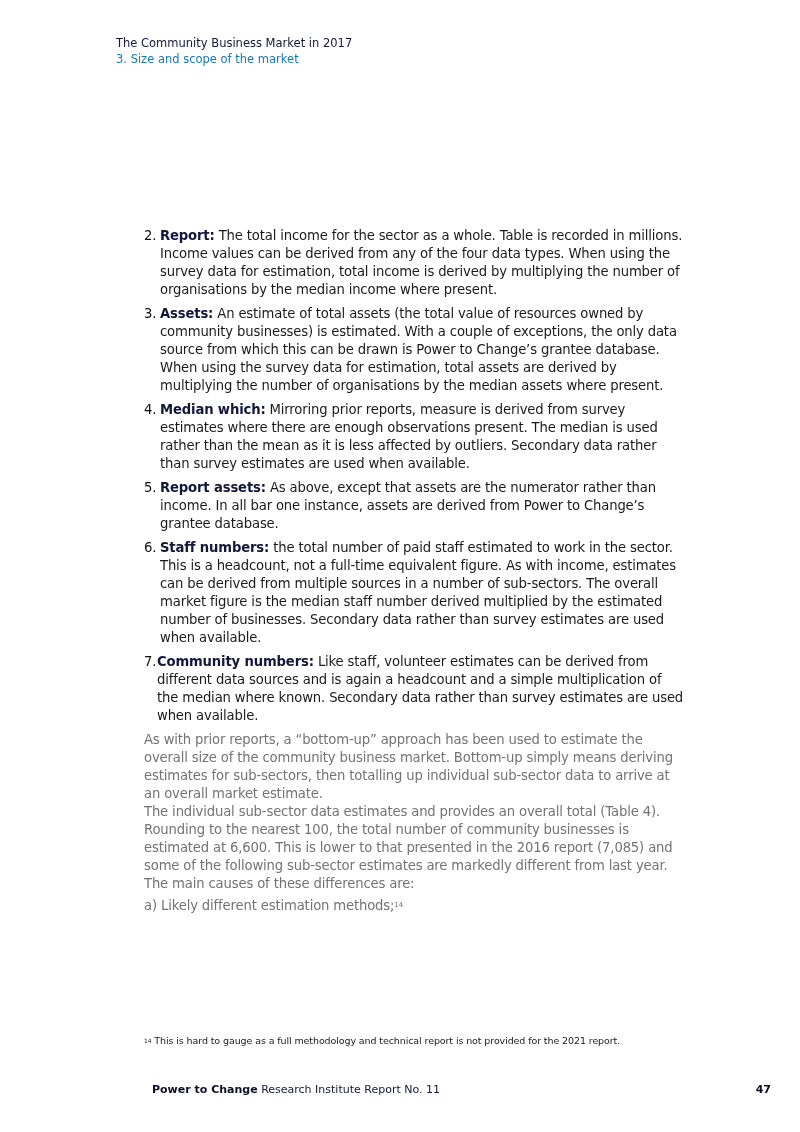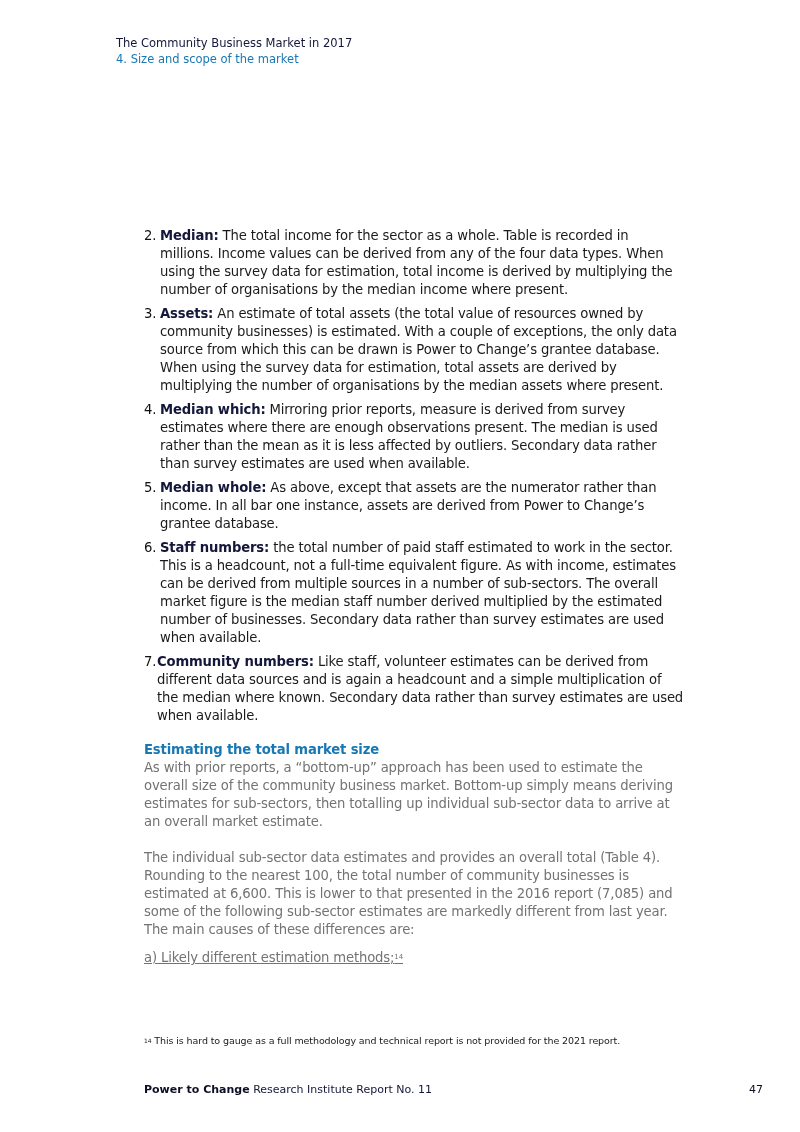--- a/index.html
+++ b/index.html
@@ -67,22 +67,22 @@
     color: #1878b4;
     letter-spacing: -0.15px;
   }
   .para {
     margin: 0;
     font-size: 13.2px;
     line-height: 18px;
     letter-spacing: -0.15px;
     color: #737373;
   }
-  .para.gap { margin-top: 18px; }
-  .para.small-gap { margin-top: 10px; text-decoration: underline; }
+  .para.gap { }
+  .para.small-gap { margin-top: 4px; }
   sup.fn {
     font-size: 7px;
     vertical-align: top;
     position: relative;
     top: -1px;
   }
   .footnote {
     position: absolute;
     left: 144px;
     top: 1034px;
@@ -91,70 +91,69 @@
     line-height: 13px;
     color: #1a1a1a;
     letter-spacing: -0.1px;
   }
   .footnote sup {
     font-size: 6px;
     vertical-align: top;
   }
   .page-footer {
     position: absolute;
-    left: 144px;
+    left: 152px;
     top: 1083px;
     width: 619px;
     font-size: 11px;
     line-height: 14px;
     color: #14163a;
   }
   .page-footer .org {
     font-weight: bold;
     color: #0d0e24;
   }
   .page-footer .page-num {
     position: absolute;
     right: 0;
     top: 0;
-    font-weight: normal;
+    font-weight: bold;
     color: #0d0e24;
   }
 </style>
 </head>
 <body>
 
 <div class="running-header">
   <div class="doc-title">The Community Business Market in 2017</div>
-  <div class="section-title">4. Size and scope of the market</div>
+  <div class="section-title">3. Size and scope of the market</div>
 </div>
 
 <div class="content">
   <ul class="def-list">
     <li class="def-item">
-      <span class="num">2.</span><span class="term">Median:</span><span> The total income for the sector as a whole. Table is recorded in millions. Income values can be derived from any of the four data types. When using the survey data for estimation, total income is derived by multiplying the number of organisations by the median income where present.</span>
+      <span class="num">2.</span><span class="term">Report:</span><span> The total income for the sector as a whole. Table is recorded in millions. Income values can be derived from any of the four data types. When using the survey data for estimation, total income is derived by multiplying the number of organisations by the median income where present.</span>
     </li>
     <li class="def-item">
       <span class="num">3.</span><span class="term">Assets:</span><span> An estimate of total assets (the total value of resources owned by community businesses) is estimated. With a couple of exceptions, the only data source from which this can be drawn is Power to Change’s grantee database. When using the survey data for estimation, total assets are derived by multiplying the number of organisations by the median assets where present.</span>
     </li>
     <li class="def-item">
       <span class="num">4.</span><span class="term">Median which:</span><span> Mirroring prior reports, measure is derived from survey estimates where there are enough observations present. The median is used rather than the mean as it is less affected by outliers. Secondary data rather than survey estimates are used when available.</span>
     </li>
     <li class="def-item">
-      <span class="num">5.</span><span class="term">Median whole:</span><span> As above, except that assets are the numerator rather than income. In all bar one instance, assets are derived from Power to Change’s grantee database.</span>
+      <span class="num">5.</span><span class="term">Report assets:</span><span> As above, except that assets are the numerator rather than income. In all bar one instance, assets are derived from Power to Change’s grantee database.</span>
     </li>
     <li class="def-item">
       <span class="num">6.</span><span class="term">Staff numbers:</span><span> the total number of paid staff estimated to work in the sector. This is a headcount, not a full-time equivalent figure. As with income, estimates can be derived from multiple sources in a number of sub-sectors. The overall market figure is the median staff number derived multiplied by the estimated number of businesses. Secondary data rather than survey estimates are used when available.</span>
     </li>
     <li class="def-item tight">
       <span class="num">7.</span><span class="term">Community numbers:</span><span> Like staff, volunteer estimates can be derived from different data sources and is again a headcount and a simple multiplication of the median where known. Secondary data rather than survey estimates are used when available.</span>
     </li>
   </ul>
 
-  <h3 class="subheading">Estimating the total market size</h3>
   <p class="para">As with prior reports, a “bottom-up” approach has been used to estimate the overall size of the community business market. Bottom-up simply means deriving estimates for sub-sectors, then totalling up individual sub-sector data to arrive at an overall market estimate.</p>
   <p class="para gap">The individual sub-sector data estimates and provides an overall total (Table 4). Rounding to the nearest 100, the total number of community businesses is estimated at 6,600. This is lower to that presented in the 2016 report (7,085) and some of the following sub-sector estimates are markedly different from last year. The main causes of these differences are:</p>
   <p class="para small-gap">
     <span>a) Likely different estimation methods;</span><sup class="fn">14</sup>
   </p>
 </div>
 
 <div class="footnote">
   <sup>14</sup><span> This is hard to gauge as a full methodology and technical report is not provided for the 2021 report.</span>
 </div>

